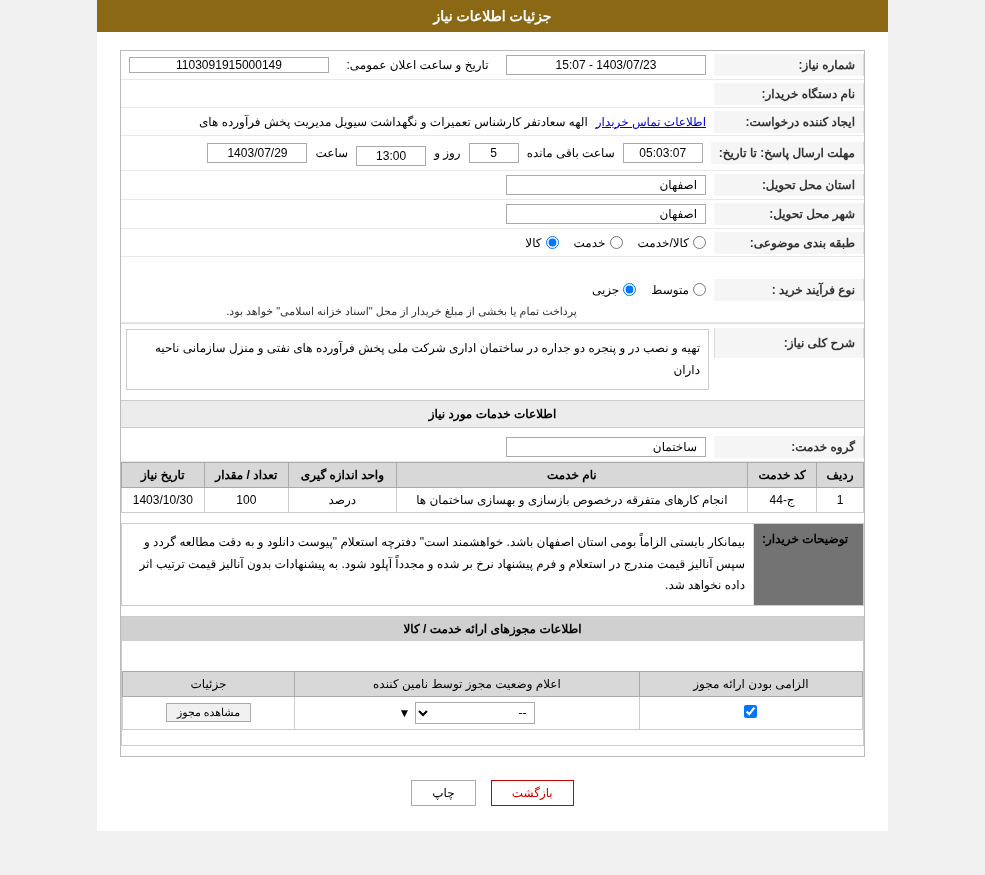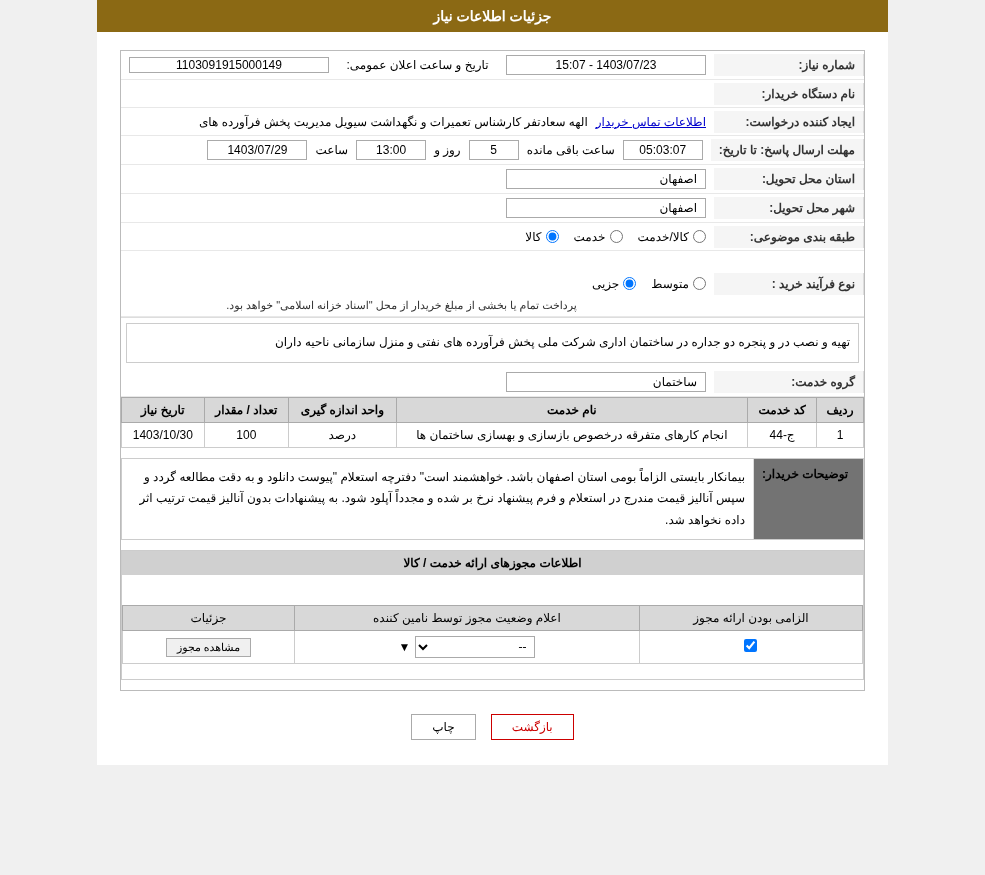--- a/index.html
+++ b/index.html
@@ -204,21 +204,21 @@
       </div>
 
       <div class="row">
         <div class="label">مهلت ارسال پاسخ: تا تاریخ:</div>
         <div class="value">
           <div style="display:flex; align-items:center; gap:8px; direction:rtl;">
             <span style="border:1px solid #aaa; padding:2px 6px; min-width:80px; display:inline-block; text-align:center;">05:03:07</span>
             <span>ساعت باقی مانده</span>
             <span style="border:1px solid #aaa; padding:2px 6px; width:50px; display:inline-block; text-align:center;">5</span>
             <span>روز و</span>
-            <span style="border:1px solid #aaa; padding:2px 6px; width:70px; display:inline-block; text-align:center;">13:00</span>
+            <span style="border:1px solid #aaa; padding:2px 6px; width:70px; display:inline-block; text-align:center;margin-top:6px;">13:00</span>
             <span>ساعت</span>
             <span style="border:1px solid #aaa; padding:2px 6px; min-width:100px; display:inline-block; text-align:center;">1403/07/29</span>
           </div>
         </div>
       </div>
 
       <div class="row">
         <div class="label">استان محل تحویل:</div>
         <div class="value">
           <span style="border:1px solid #aaa; padding:2px 8px; min-width:200px; display:inline-block;">اصفهان</span>
@@ -263,25 +263,27 @@
             <label style="display:flex; align-items:center; gap:4px;">
               <input type="radio" name="farayand" checked="" style="">
               <span>جزیی</span>
             </label>
             <span style="color:#333; font-size:11px;margin-top:44px;">پرداخت تمام یا بخشی از مبلغ خریدار از محل "اسناد خزانه اسلامی" خواهد بود.</span>
           </div>
         </div>
       </div>
 
       <div style="display:flex; border-top:1px solid #ddd;">
+        <div class="label" style="min-width:150px; padding:8px; background:#f5f5f5; border-left:1px solid #ddd; font-weight:bold; text-align:right; align-self:flex-start; margin-top:4px;">شرح کلی نیاز:</div>
         <div style="flex:1; padding:8px; text-align:right; line-height:1.8; direction:rtl; border:1px solid #ccc; margin:5px;">
           <span>تهیه و نصب در و پنجره دو جداره در ساختمان اداری شرکت ملی پخش فرآورده های نفتی و منزل سازمانی ناحیه داران</span>
         </div>
       </div>
 
+      <div class="separator-title">اطلاعات خدمات مورد نیاز</div>
 
       <div class="row">
         <div class="label">گروه خدمت:</div>
         <div class="value">
           <span style="border:1px solid #aaa; padding:2px 8px; min-width:200px; display:inline-block;">ساختمان</span>
         </div>
       </div>
 
       <table class="services-table">
         <thead>

